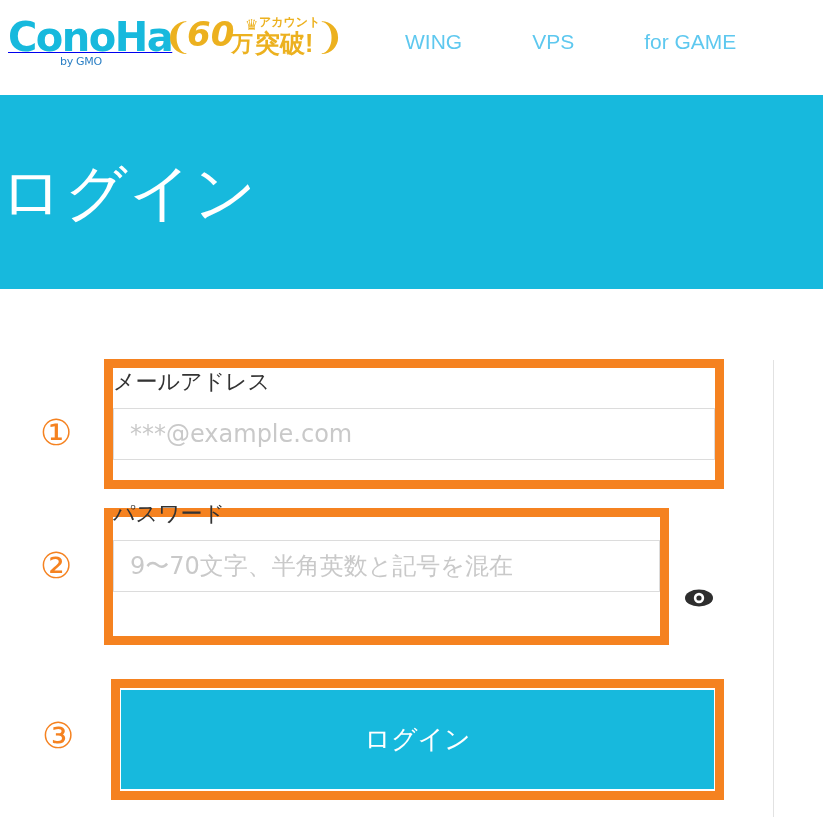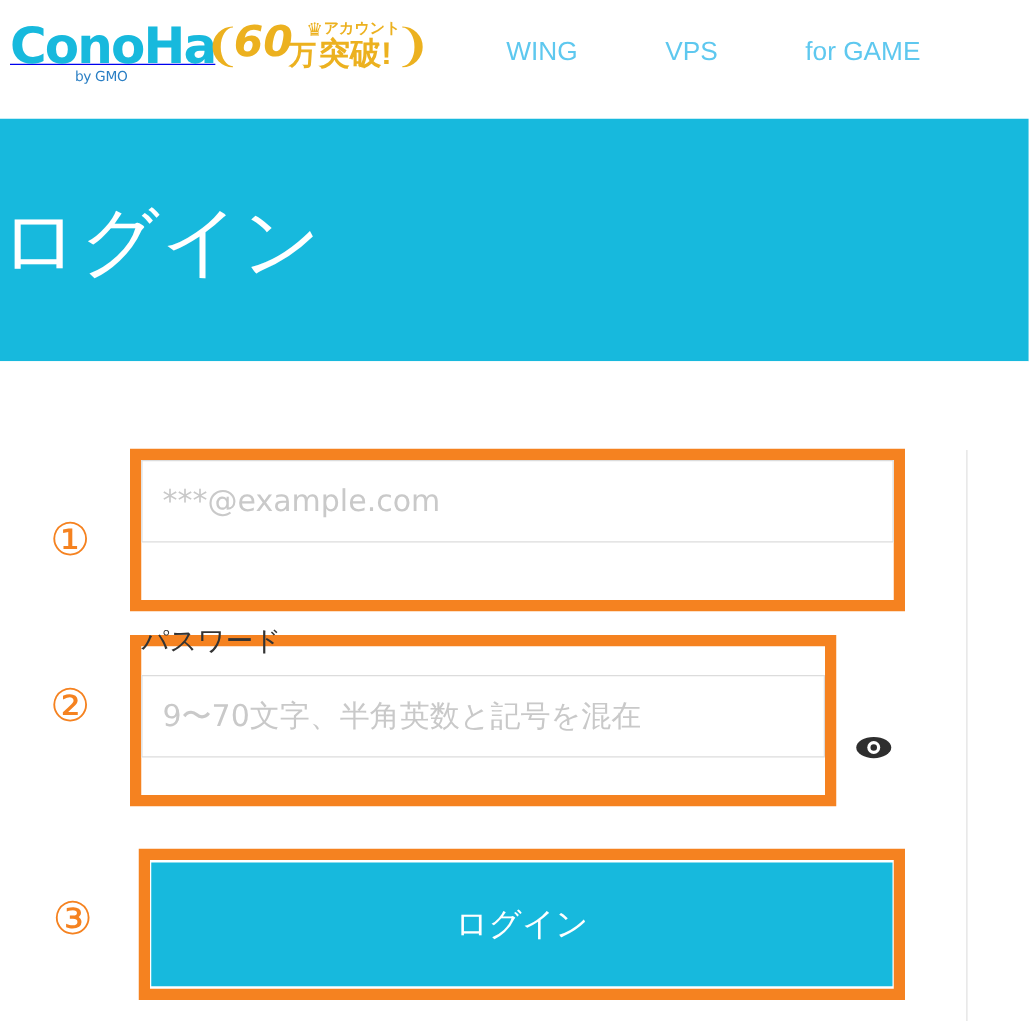--- a/index.html
+++ b/index.html
@@ -212,21 +212,21 @@
     font-size: 22px;
     line-height: 28px;
     color: #333333;
     margin: 0 0 12px 0;
     font-family: "DejaVu Sans", sans-serif;
   }
 
   .field-input {
     display: block;
     width: 100%;
-    height: 66px;
+    height: 52px;
     box-sizing: border-box;
     border: 1px solid #dcdcdc;
     background: #ffffff;
     padding: 0 16px;
     font-size: 24px;
     color: #333333;
     outline: none;
     font-family: "DejaVu Sans", sans-serif;
   }
   .field-input::placeholder {
@@ -301,20 +301,21 @@
 
 <span class="step-marker step-1">①</span>
 <span class="step-marker step-2">②</span>
 <span class="step-marker step-3">③</span>
 
 <div class="annot-box annot-email"></div>
 <div class="annot-box annot-pass"></div>
 <div class="annot-box annot-login"></div>
 
 <div class="field-group field-email">
+  <div class="field-label">メールアドレス</div>
   <input class="field-input" type="email" placeholder="***@example.com" style="">
 </div>
 
 <div class="field-group field-pass">
   <div class="field-label">パスワード</div>
   <input class="field-input" type="password" placeholder="9〜70文字、半角英数と記号を混在" style="">
 </div>
 
 <button class="toggle-password">
   <svg width="30" height="22" viewBox="0 0 30 22">

